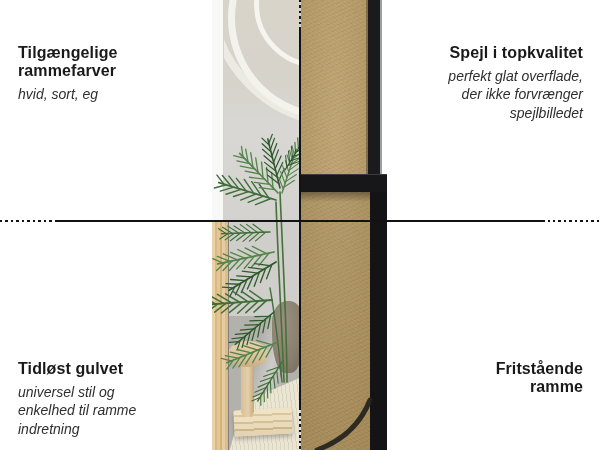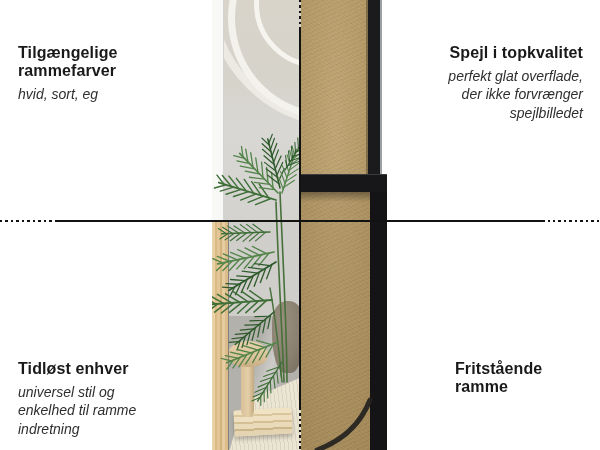--- a/index.html
+++ b/index.html
@@ -8,21 +8,21 @@
     overflow:hidden;font-family:"Liberation Sans",sans-serif;
   }
 
   
   .note{position:absolute;}
   .note .title{font-size:16px;font-weight:700;color:#191919;margin:0 0 5px 0;letter-spacing:.1px;}
   .note .sub{font-size:14px;font-style:italic;color:#2e2e2e;margin:0;line-height:1.32;}
   .note.tl{left:18px;top:44px;width:185px;text-align:left;}
   .note.tr{right:17px;top:44px;width:148px;text-align:right;}
   .note.bl{left:18px;top:360px;width:132px;text-align:left;}
-  .note.br{right:17px;top:360px;width:128px;text-align:left;}
+  .note.br{right:17px;top:360px;width:128px;text-align:right;}
 
   
   .front{position:absolute;left:212px;top:0;width:89px;height:450px;overflow:hidden;}
   .front-top{position:absolute;left:0;top:0;width:89px;height:221px;overflow:hidden;
     background:linear-gradient(180deg,#d8d4ca 0%,#d6d3cb 38%,#d9d8d5 60%,#d7d6d3 100%);}
   .strip-white{position:absolute;left:0;top:0;width:11px;height:221px;background:#f8f8f7;
     border-right:1px solid rgba(0,0,0,.15);}
   .arc{position:absolute;border-radius:50%;}
   .arc.a1{width:260px;height:260px;border:8px solid #eceae2;left:-6px;top:-148px;}
   .arc.a2{width:190px;height:190px;border:7px solid #f4f2ec;left:16px;top:-84px;}
@@ -163,21 +163,21 @@
     <div class="title">Tilgængelige rammefarver</div>
     <p class="sub">hvid, sort, eg</p>
   </div>
 
   <div class="note tr">
     <div class="title">Spejl i topkvalitet</div>
     <p class="sub">perfekt glat overflade, der ikke forvrænger spejlbilledet</p>
   </div>
 
   <div class="note bl">
-    <div class="title">Tidløst enhver</div>
+    <div class="title">Tidløst gulvet</div>
     <p class="sub">universel stil og enkelhed til ramme indretning</p>
   </div>
 
   <div class="note br">
     <div class="title">Fritstående ramme</div>
   </div>
 
 </div>
 
 </body></html>

